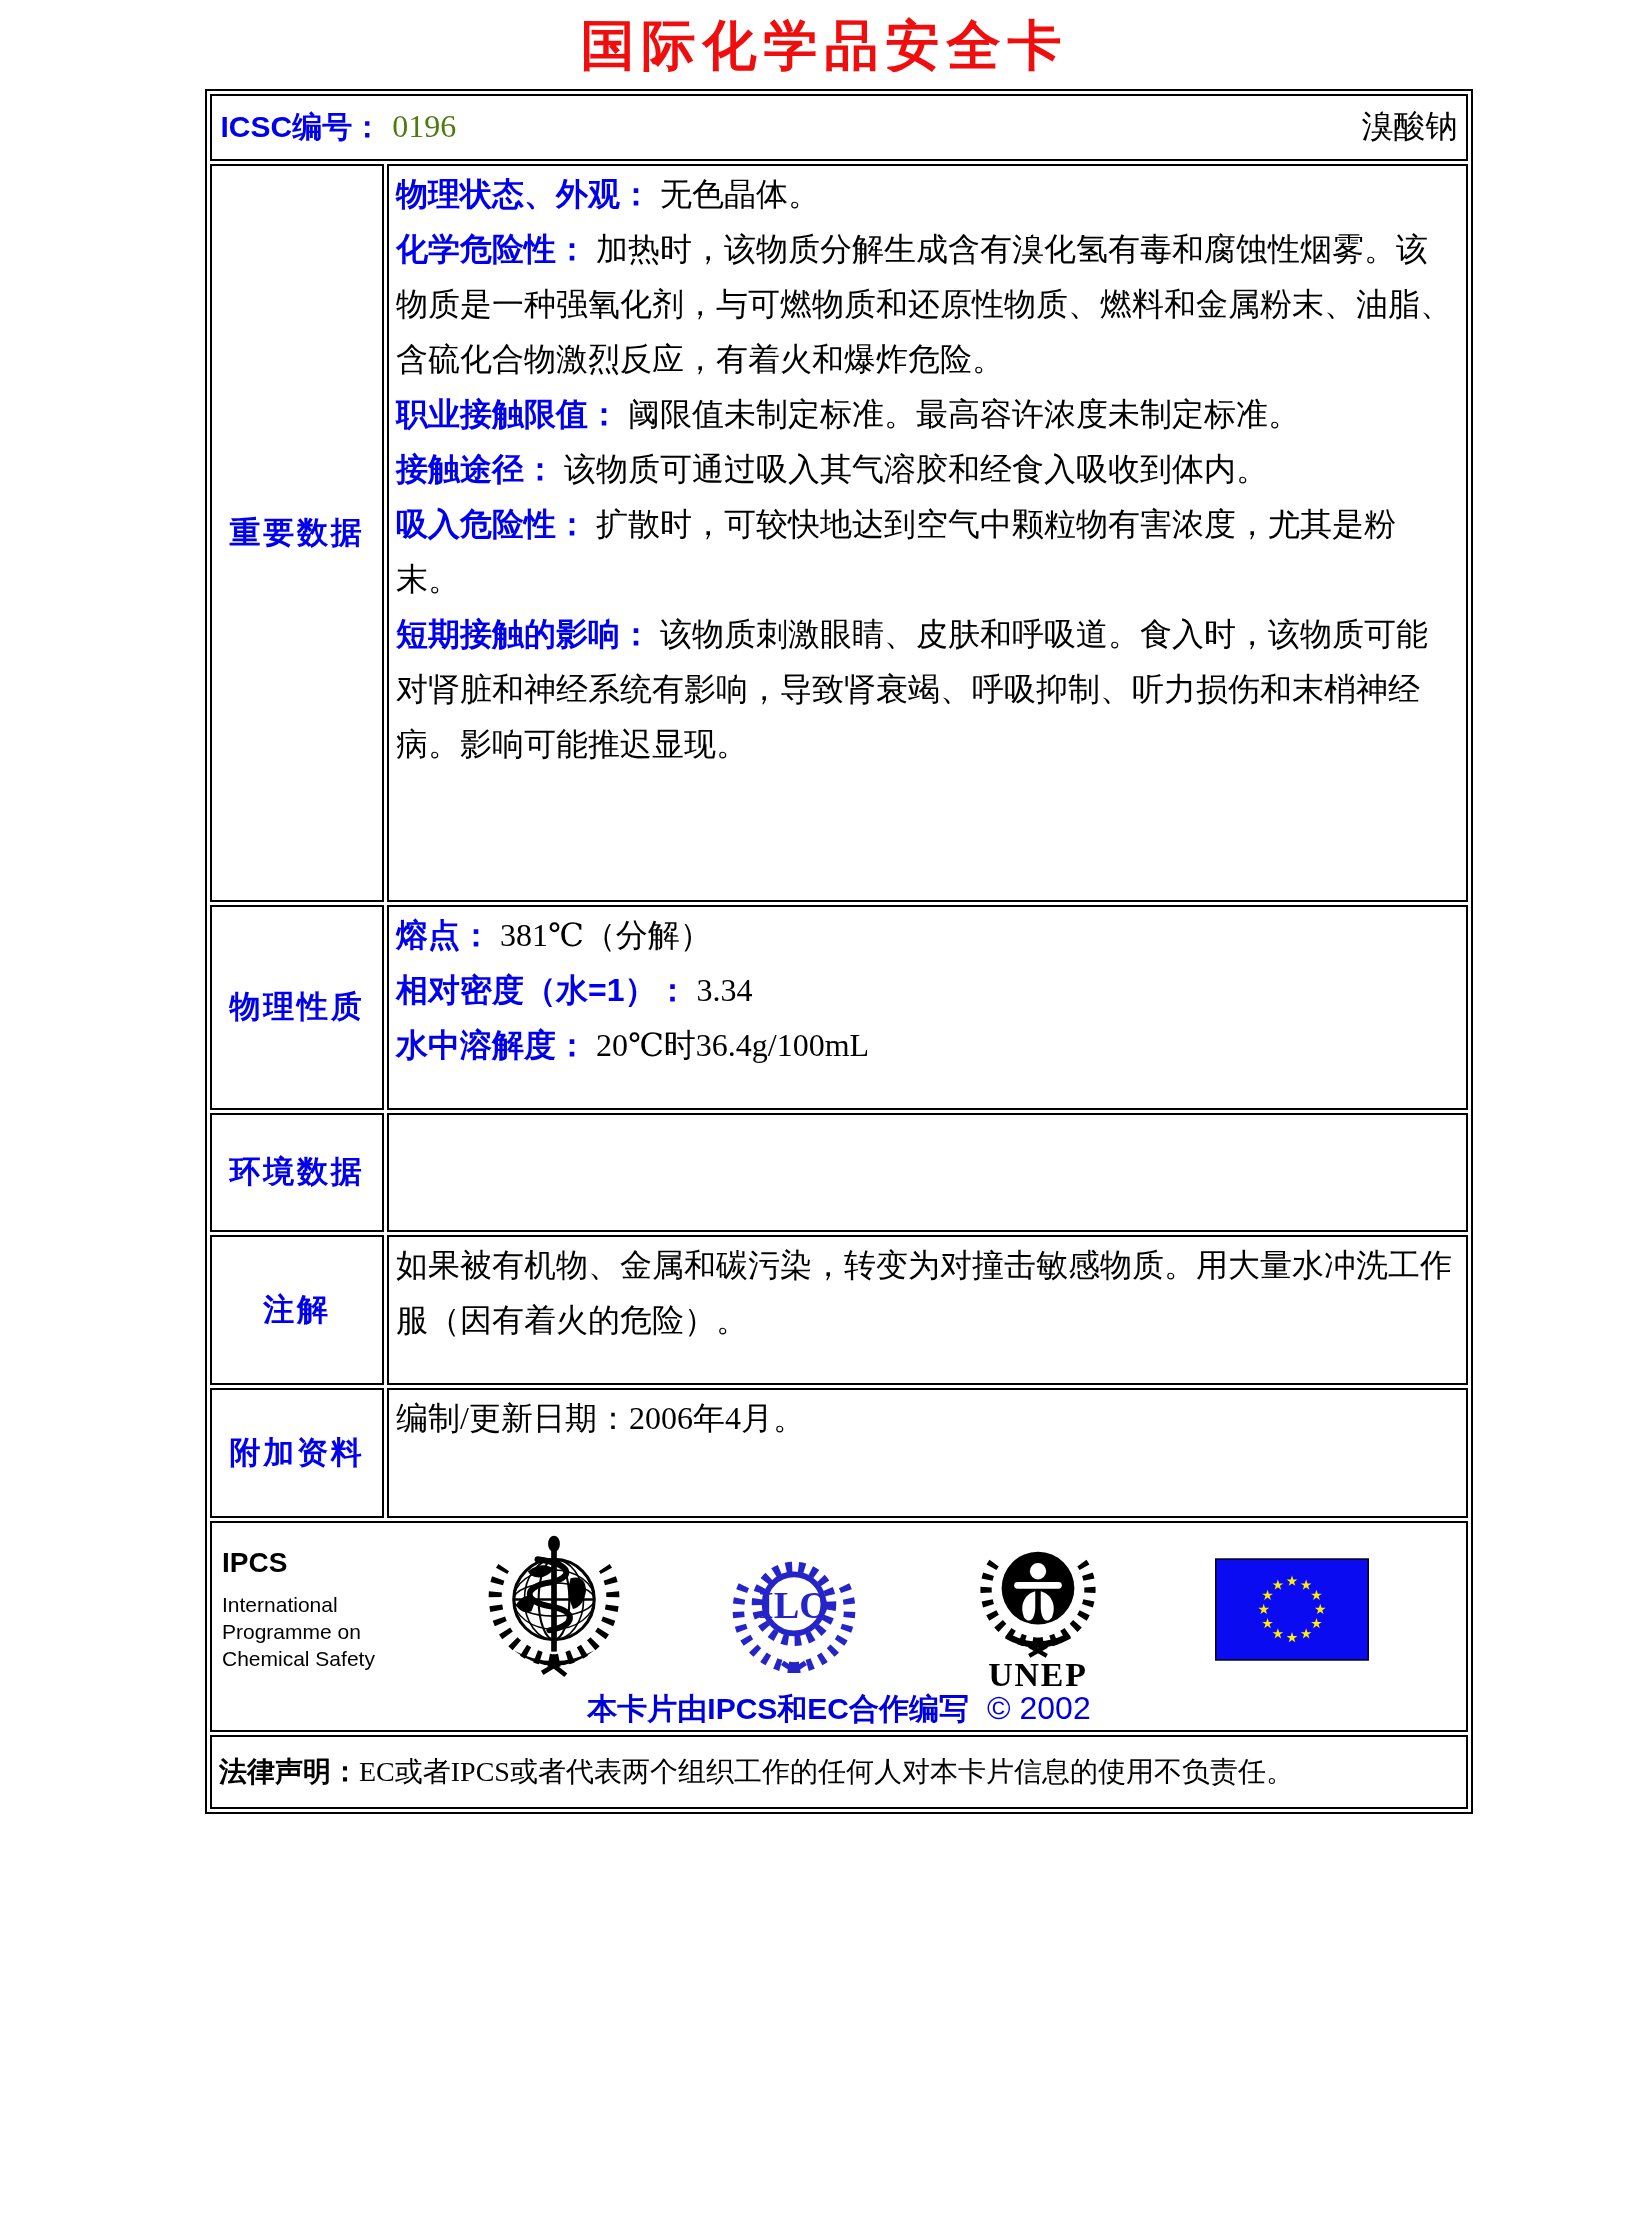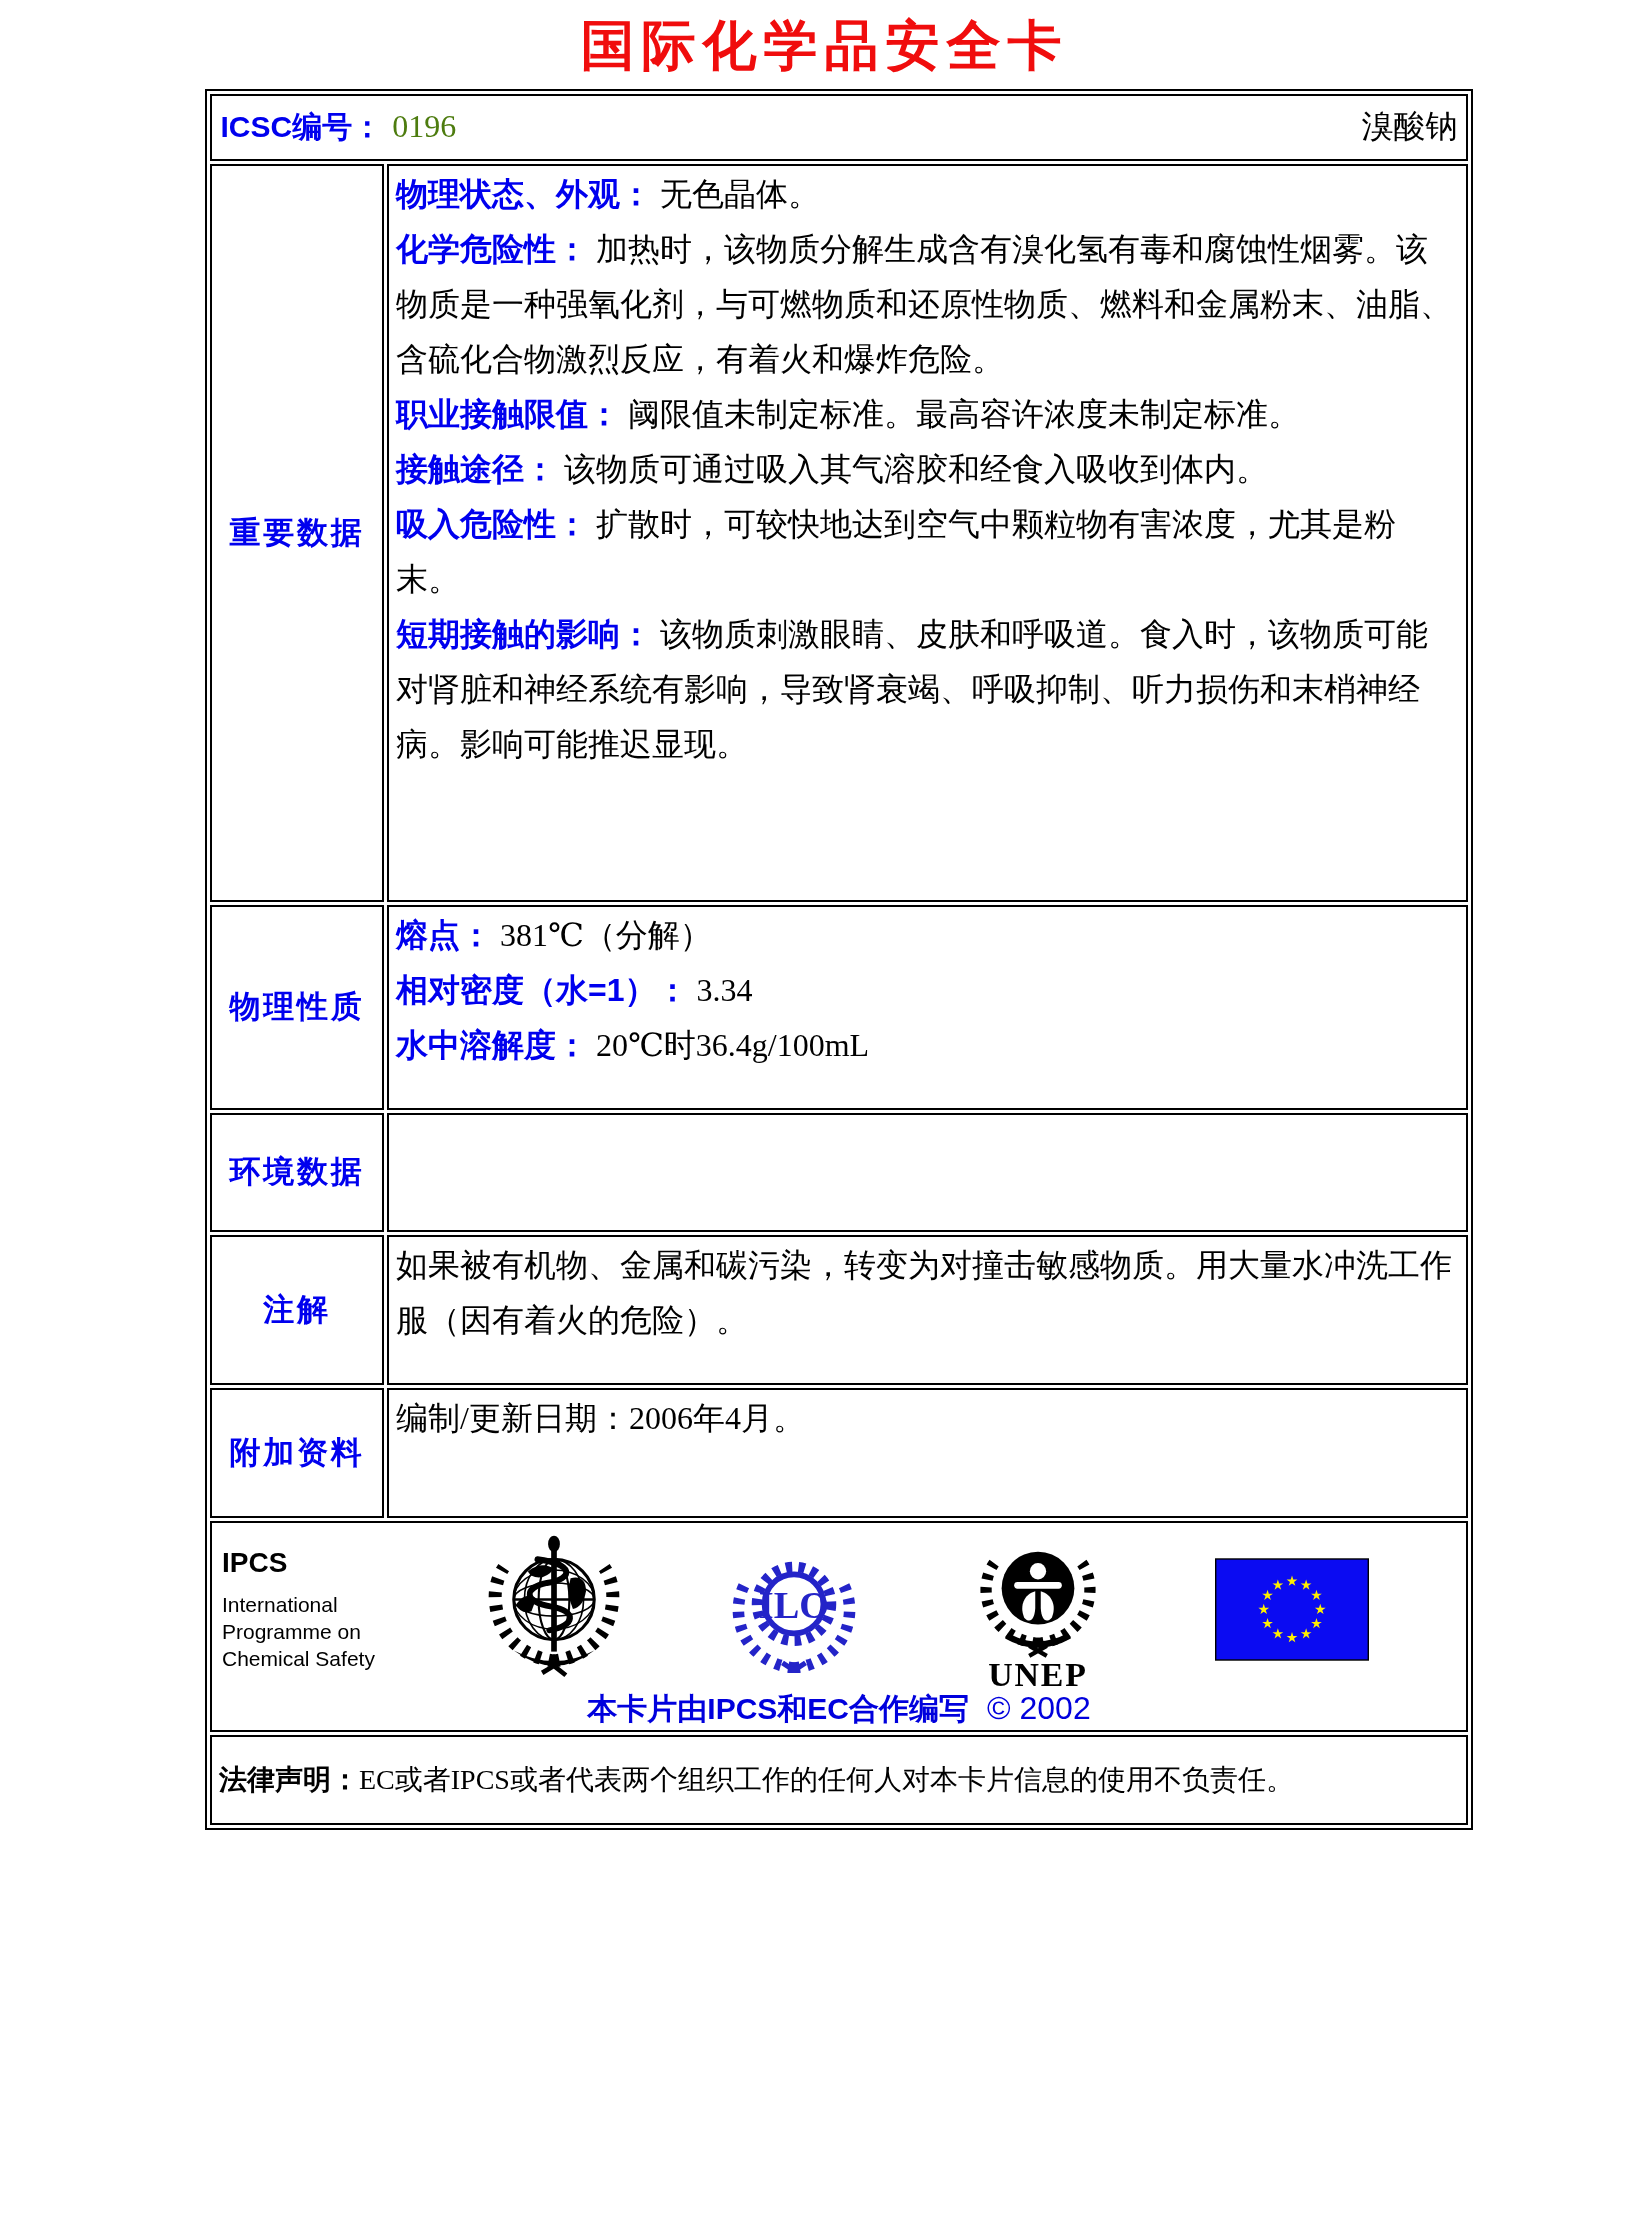--- a/index.html
+++ b/index.html
@@ -79,21 +79,21 @@
     text-align: center;
     color: #0000dd;
     font-family: "Liberation Sans", "DejaVu Sans", sans-serif;
     font-weight: bold;
     font-size: 30px;
     margin-top: 0px;
   }
   .footer-copyright { font-size: 32px; font-weight: normal; margin-left: 18px; }
   .legal-cell {
     height: 58px;
-    padding: 16px 7px;
+    padding: 8px 7px;
     font-size: 28px;
     line-height: 54px;
     white-space: nowrap;
   }
   .legal-label {
     font-family: "Liberation Sans", "DejaVu Sans", sans-serif;
     font-weight: bold; color:#000;
   }
   .unep-word {
     font-family: "Liberation Serif", "DejaVu Serif", serif;

